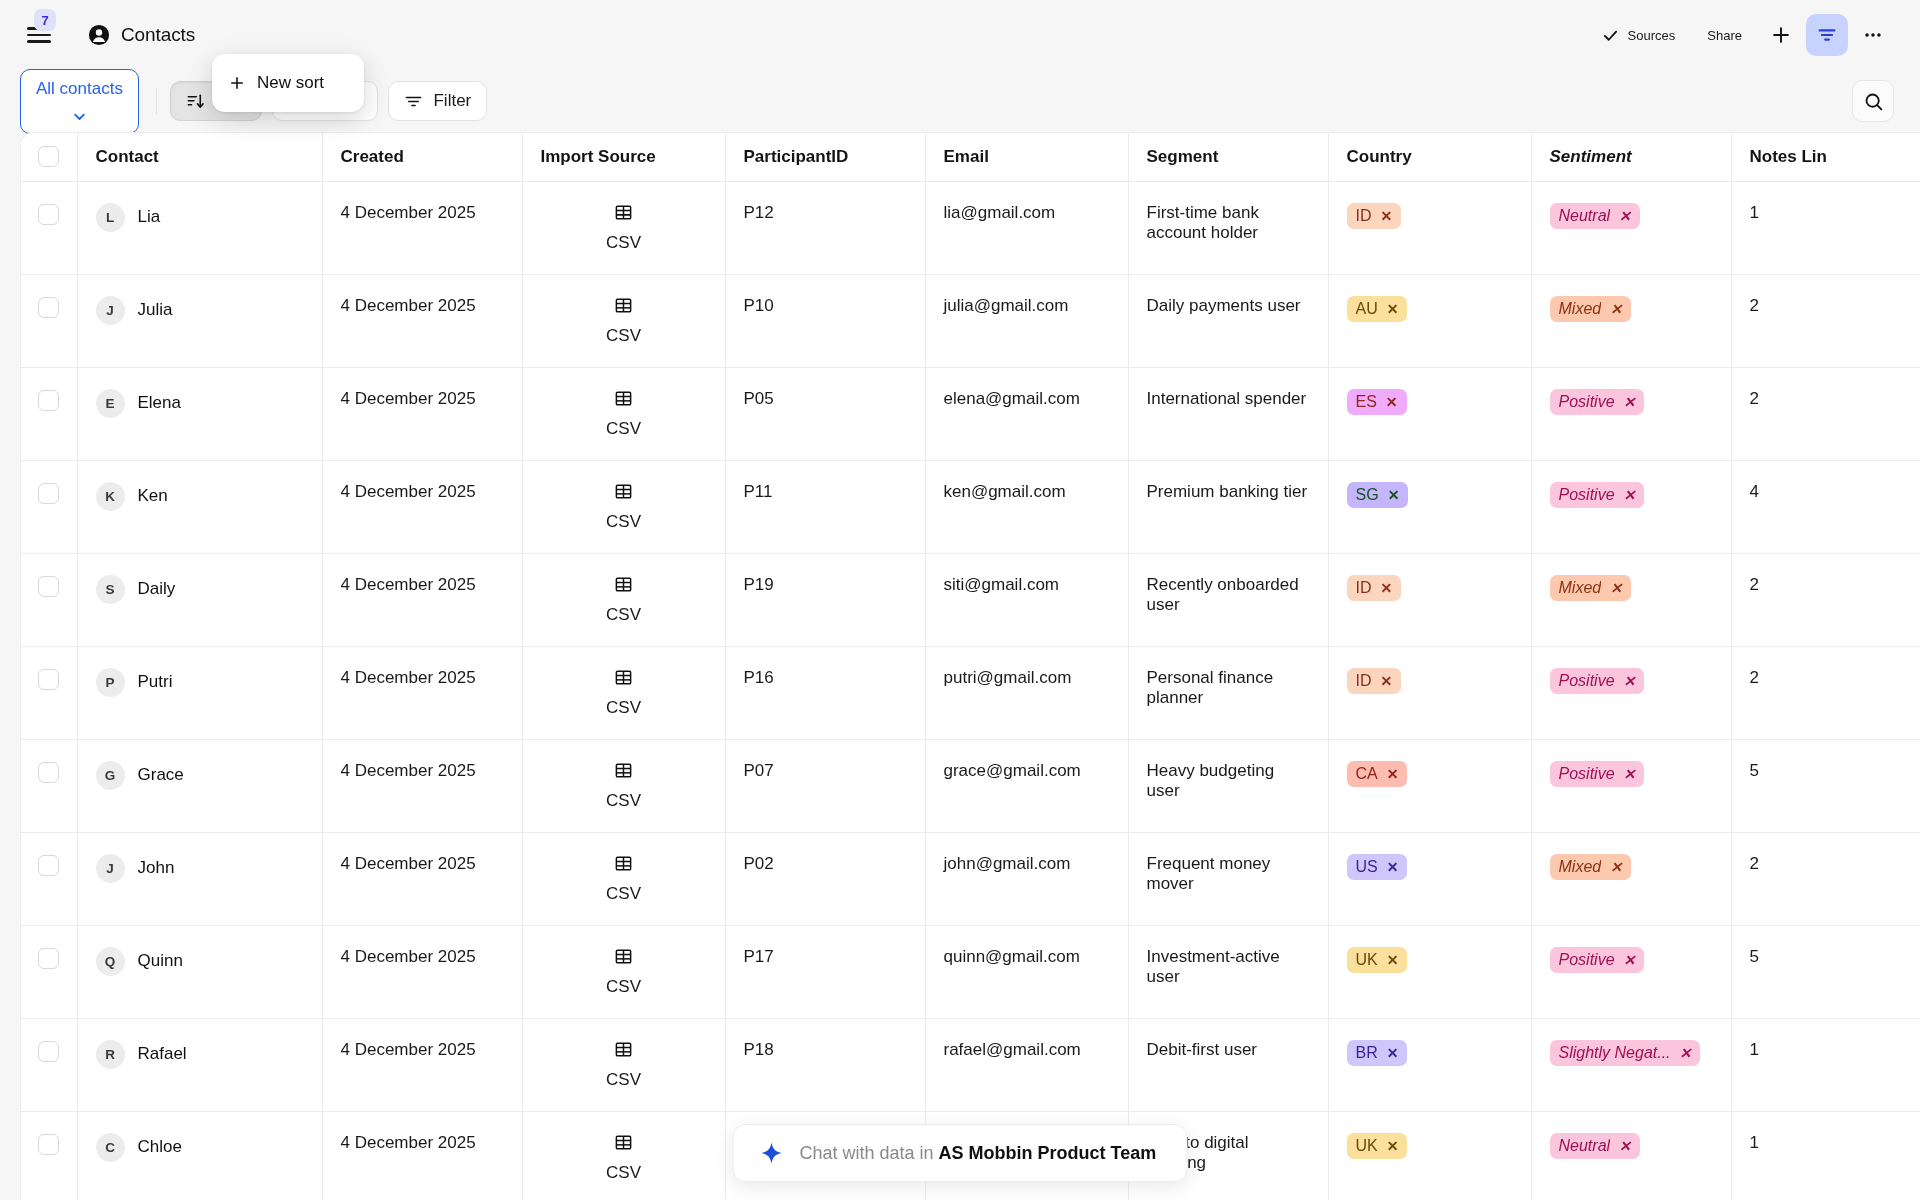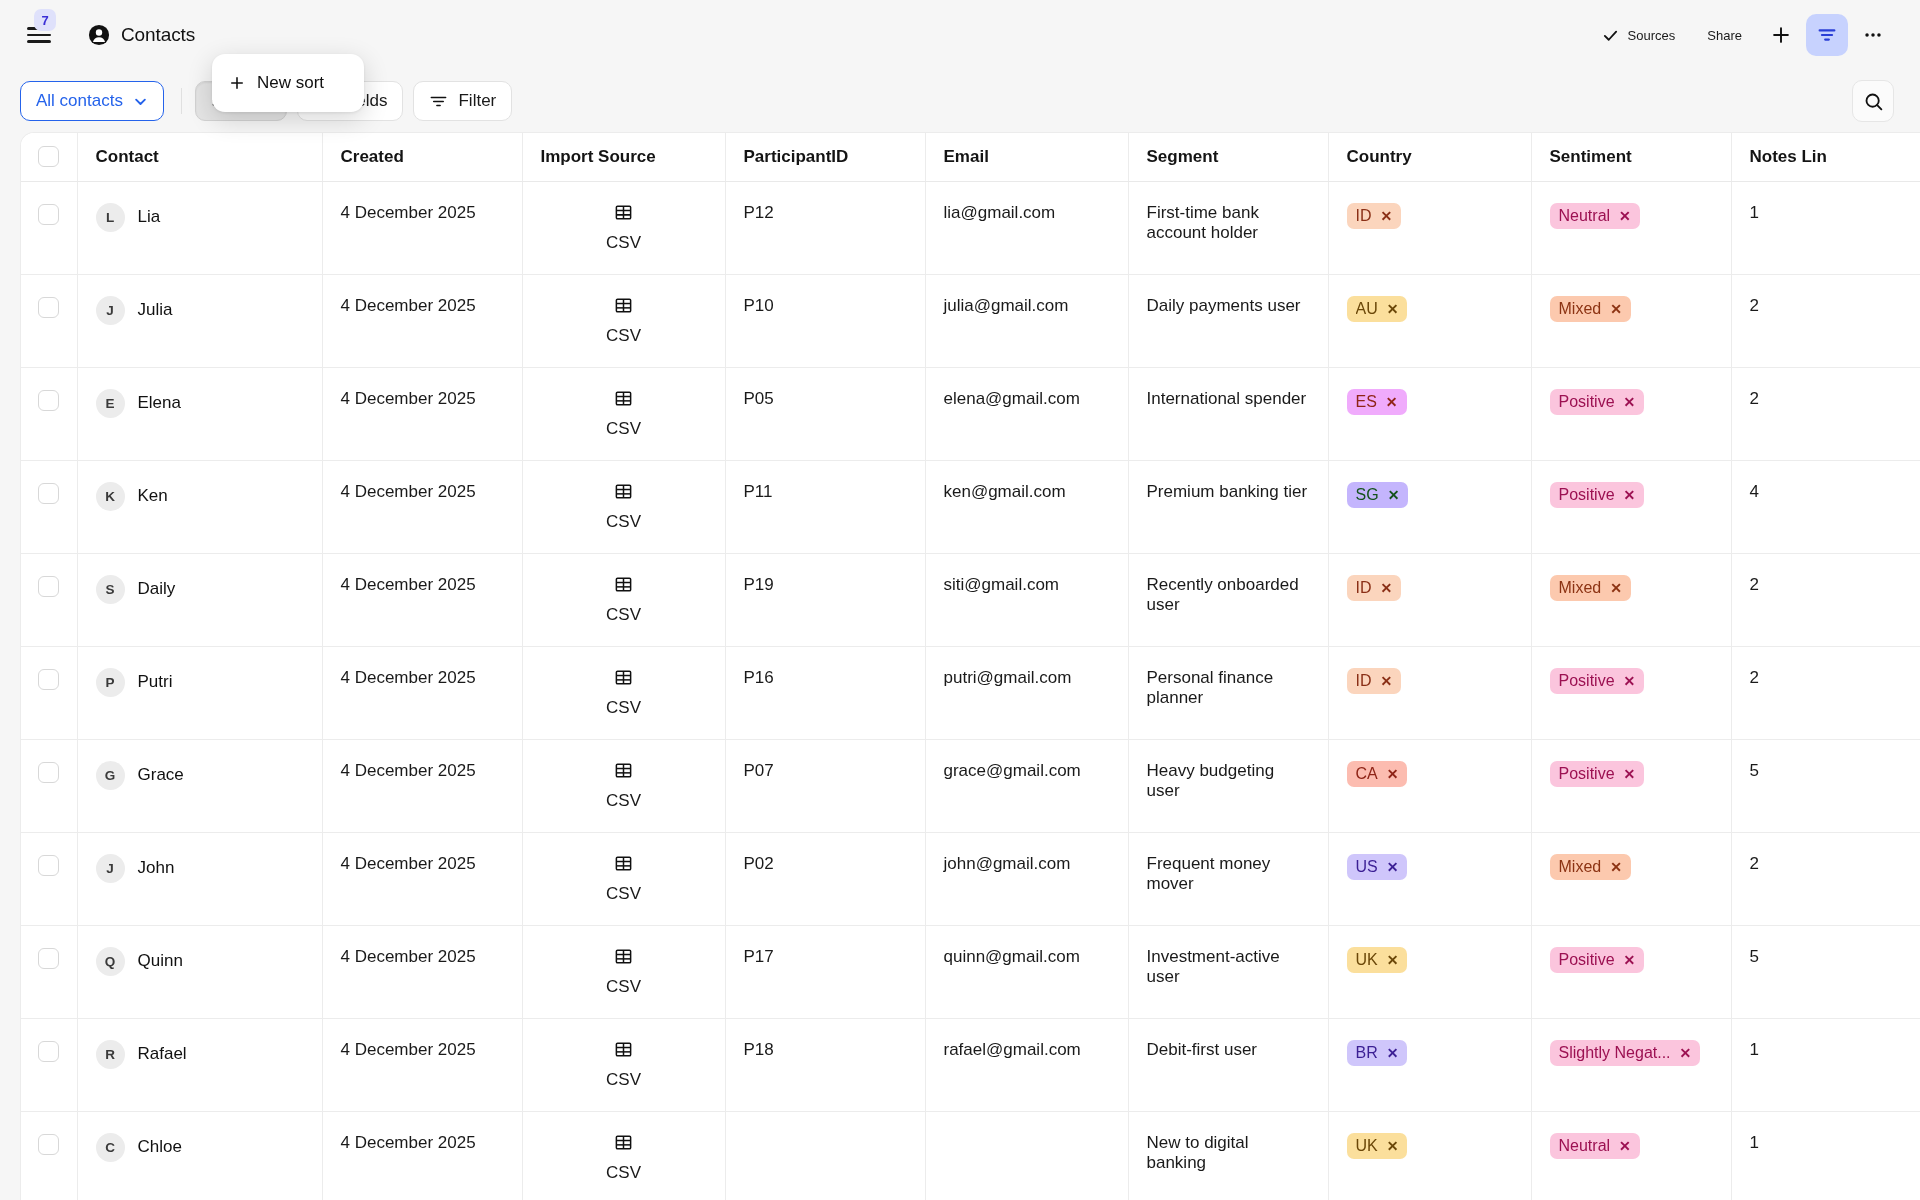--- a/index.html
+++ b/index.html
@@ -50,20 +50,21 @@
   
   .toolbar {
     height: 62px; display:flex; align-items:center; padding: 0 26px 0 20px;
     background:#f6f6f6; position:relative;
   }
   .view-pill {
     display:flex; align-items:center; gap:10px;
     border: 1.6px solid #2563eb; color:#2563eb; background:#fff;
     border-radius: 10px; padding: 9px 15px; font-size: 17px; cursor:pointer;
     font-family:"Liberation Sans", sans-serif;
+    flex-direction:column;
   }
   .vsep { width:1px; height:26px; background:#e0e0e0; margin: 0 13px 0 17px; }
   .tool-btn {
     display:flex; align-items:center; gap:10px;
     border:1px solid #e2e2e2; background:#fff; border-radius:10px;
     padding: 9px 15px; font-size: 17px; color:#1a1a1a; cursor:pointer;
     margin-right: 10px; font-family:"Liberation Sans", sans-serif;
   }
   .tool-btn.pressed { background:#e4e4e4; border-color:#d2d2d2; box-shadow: inset 0 1px 2px rgba(0,0,0,.07); }
   .search-btn {
@@ -104,21 +105,21 @@
     overflow: hidden;
   }
   .col-chk { width: 56px; }
   .col-contact { width: 245px; }
   .col-created { width: 200px; }
   .col-source { width: 203px; }
   .col-pid { width: 200px; }
   .col-email { width: 203px; }
   .col-segment { width: 200px; }
   .col-country { width: 203px; }
-  .col-sentiment { width: 200px; }
+  .col-sentiment { width: 200px; font-style: italic; }
   .col-notes { width: 230px; }
 
   td.col-chk, th.col-chk { padding-left: 0; padding-right: 0; text-align:center; }
   .chk {
     width: 21px; height: 21px; border:1.6px solid #d8d8d8; border-radius: 6px;
     background:#fff; display:inline-block; cursor:pointer; vertical-align: middle;
   }
   th.col-chk .chk { margin-top: 0; }
   td.col-chk .chk { margin-top: 1px; }
 
@@ -652,14 +653,22 @@
   <div class="sort-popover">
     <div class="sort-popover-item">
       <svg width="18" height="18" viewBox="0 0 24 24" fill="none" stroke="#111" stroke-width="2.1" stroke-linecap="round">
           <line x1="12" y1="5" x2="12" y2="19"></line>
           <line x1="5" y1="12" x2="19" y2="12"></line>
         </svg>
       <span>New sort</span>
     </div>
   </div>
 
+  <div class="chat-pill">
+    <svg width="24" height="24" viewBox="0 0 24 24">
+      <path d="M12 1.5 C13.1 8 16 10.9 22.5 12 C16 13.1 13.1 16 12 22.5 C10.9 16 8 13.1 1.5 12 C8 10.9 10.9 8 12 1.5 Z" fill="#1d4ed8"></path>
+    </svg>
+    <div class="chat-text">
+      <span>Chat with data in </span><b>AS Mobbin Product Team</b>
+    </div>
+  </div>
 
 </div>
 
 </body></html>

